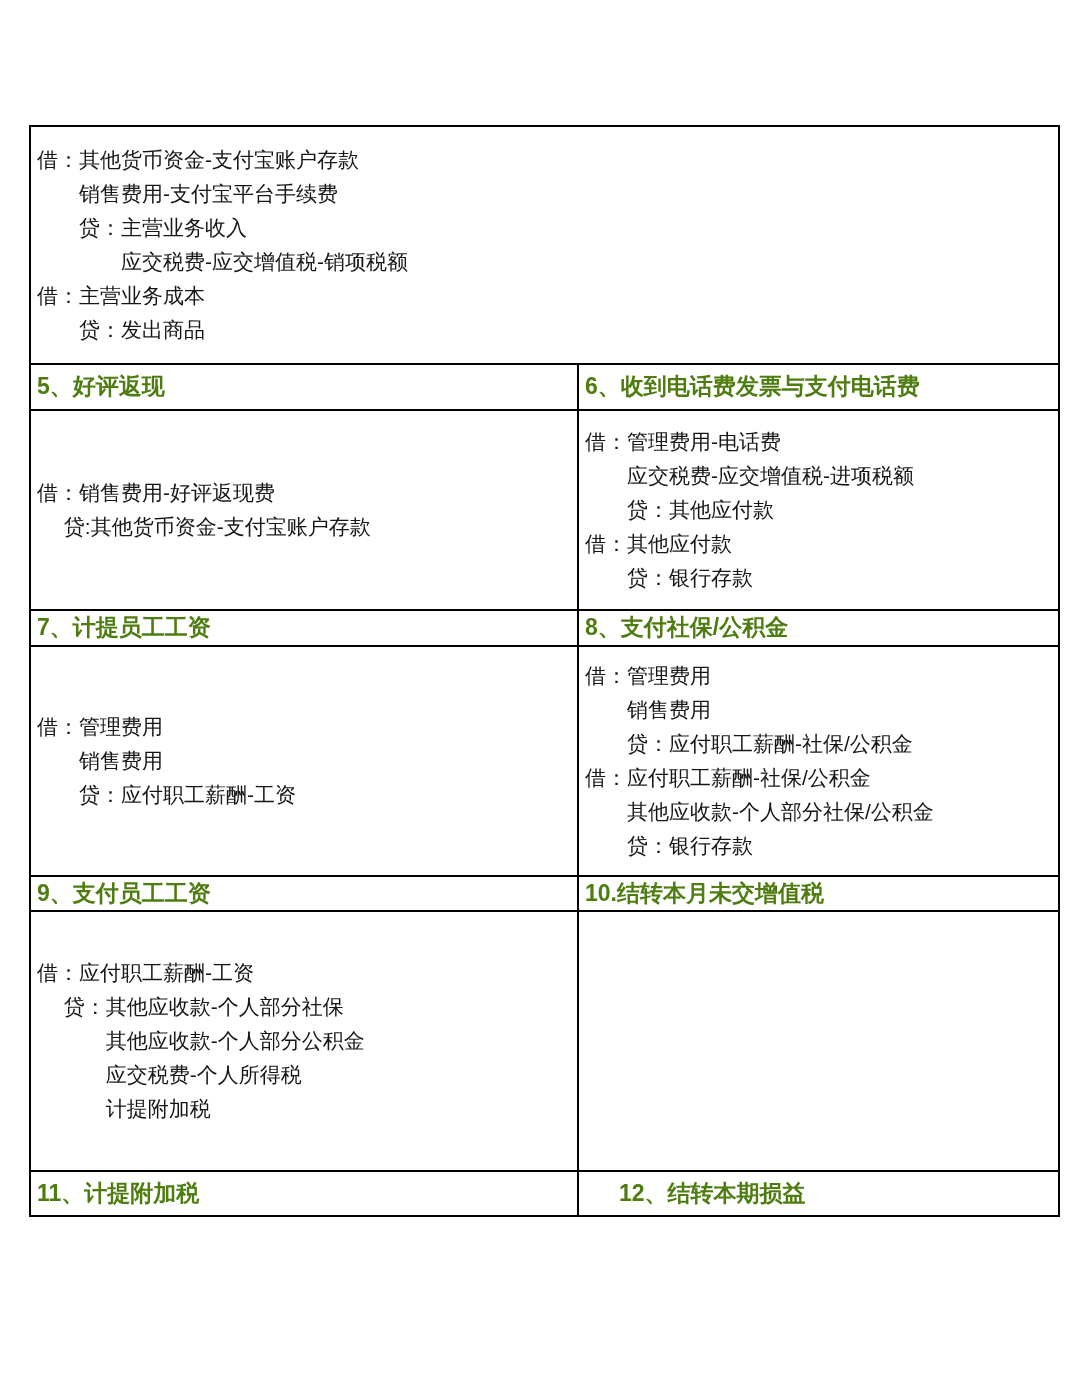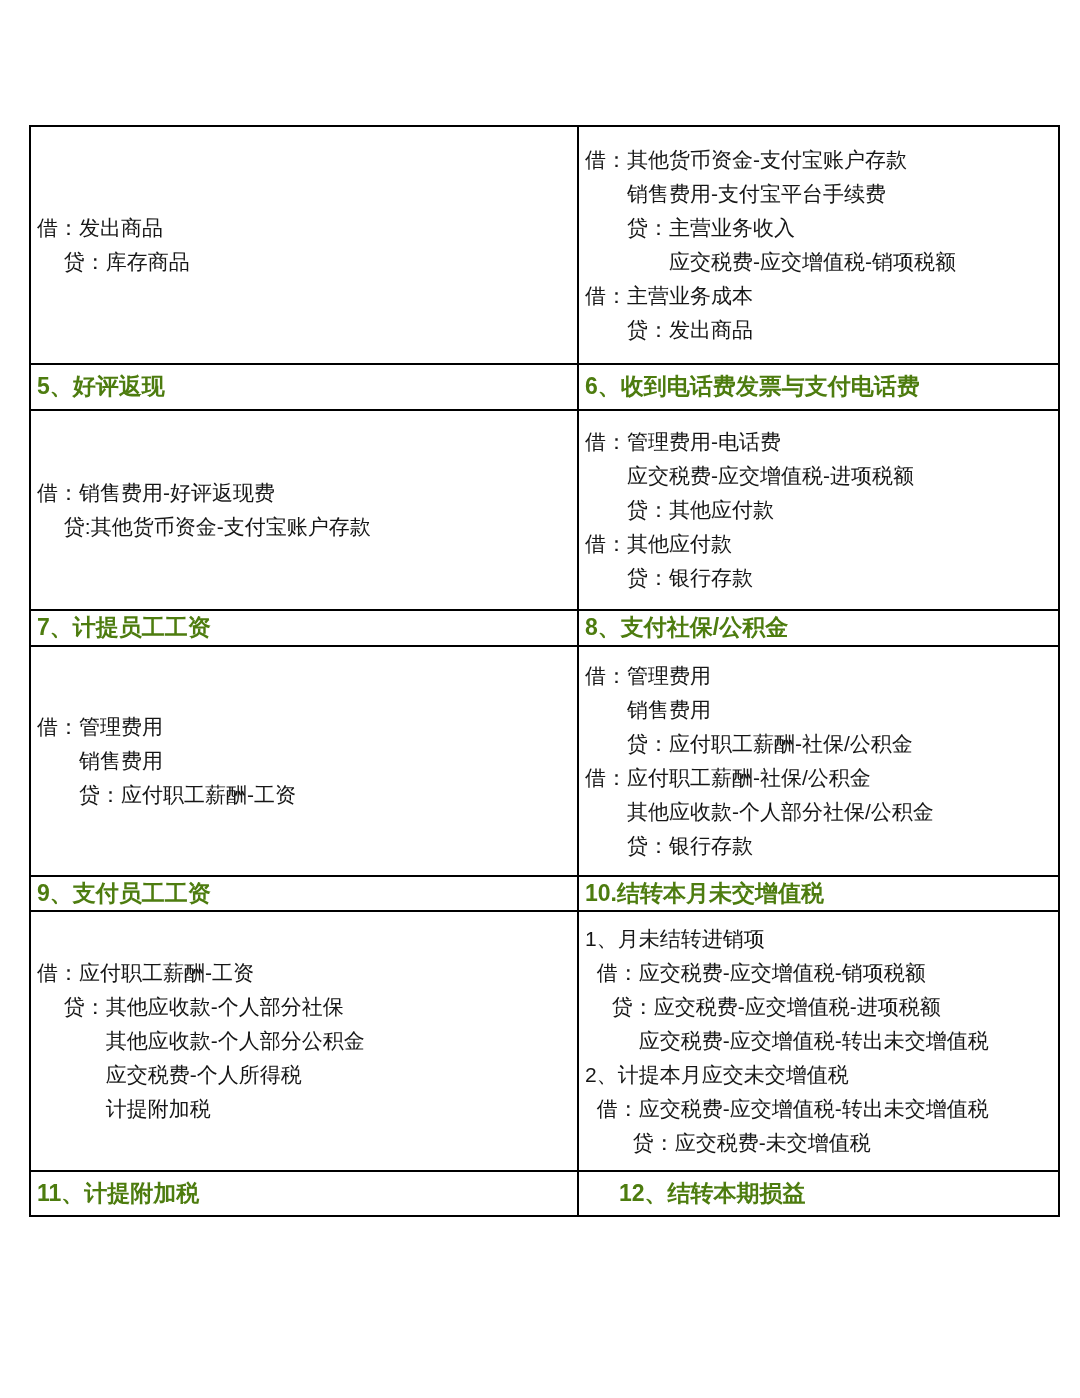--- a/index.html
+++ b/index.html
@@ -50,24 +50,20 @@
     color: #4d7c0f;
     line-height: 1.1;
   }
 </style>
 </head>
 <body>
 
 <div class="journal-table">
 
   <div class="row content" style="height:238px">
-    <div class="cell left">
-      <div class="txt">借：发出商品
-　 贷：库存商品</div>
-    </div>
     <div class="cell right">
       <div class="txt">借：其他货币资金-支付宝账户存款
 　　销售费用-支付宝平台手续费
 　　贷：主营业务收入
 　　　　应交税费-应交增值税-销项税额
 借：主营业务成本
 　　贷：发出商品</div>
     </div>
   </div>
 
@@ -129,29 +125,20 @@
   </div>
 
   <div class="row content" style="height:260px">
     <div class="cell left">
       <div class="txt">借：应付职工薪酬-工资
 　 贷：其他应收款-个人部分社保
 　 　　其他应收款-个人部分公积金
 　 　　应交税费-个人所得税
 　 　　计提附加税</div>
     </div>
-    <div class="cell right">
-      <div class="txt">1、月未结转进销项
-  借：应交税费-应交增值税-销项税额
-　 贷：应交税费-应交增值税-进项税额
-　　  应交税费-应交增值税-转出未交增值税
-2、计提本月应交未交增值税
-  借：应交税费-应交增值税-转出未交增值税
-　　 贷：应交税费-未交增值税</div>
-    </div>
   </div>
 
   <div class="row header" style="height:43px">
     <div class="cell left">
       <div class="txt">11、计提附加税</div>
     </div>
     <div class="cell right">
       <div class="txt">12、结转本期损益</div>
     </div>
   </div>

